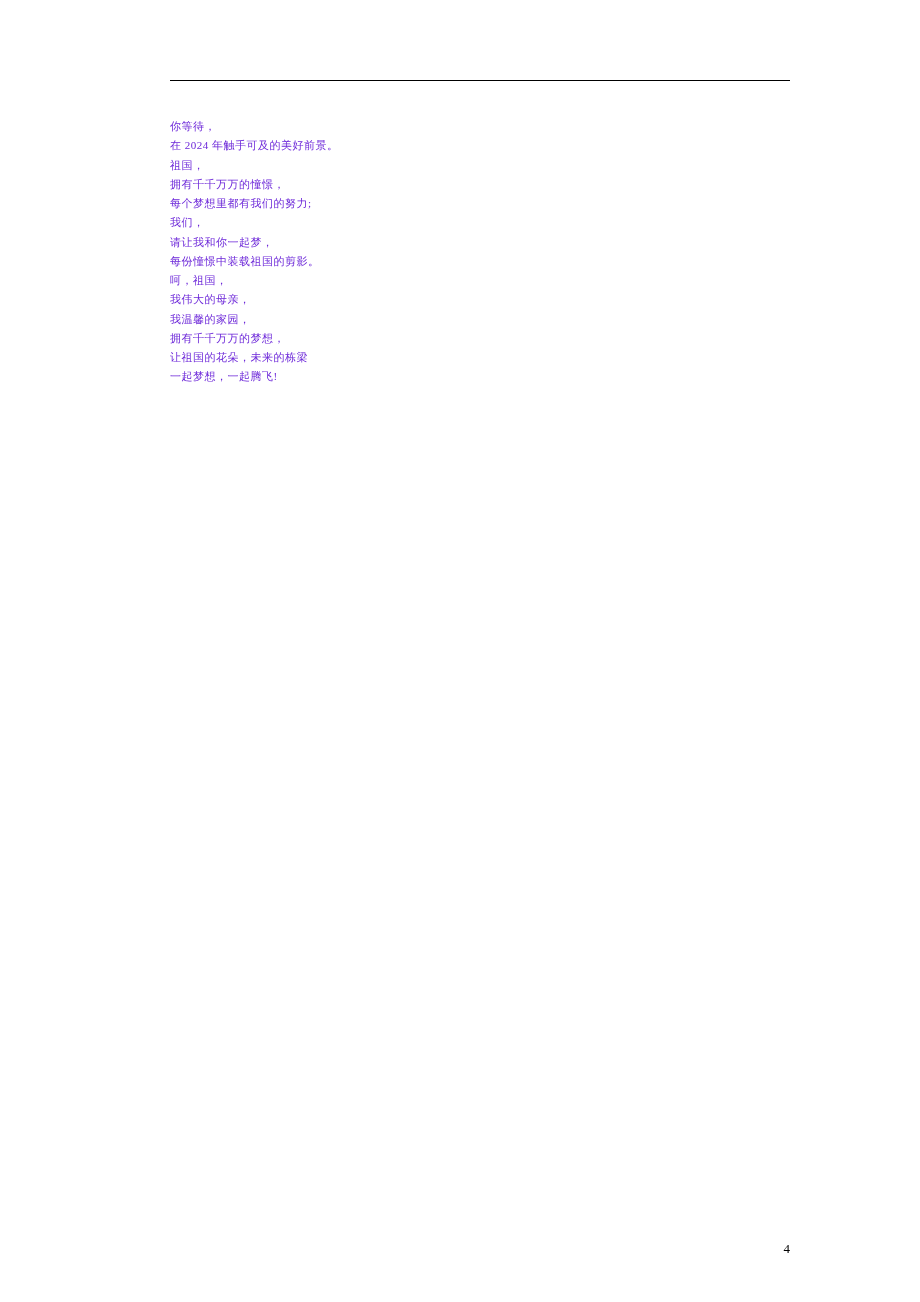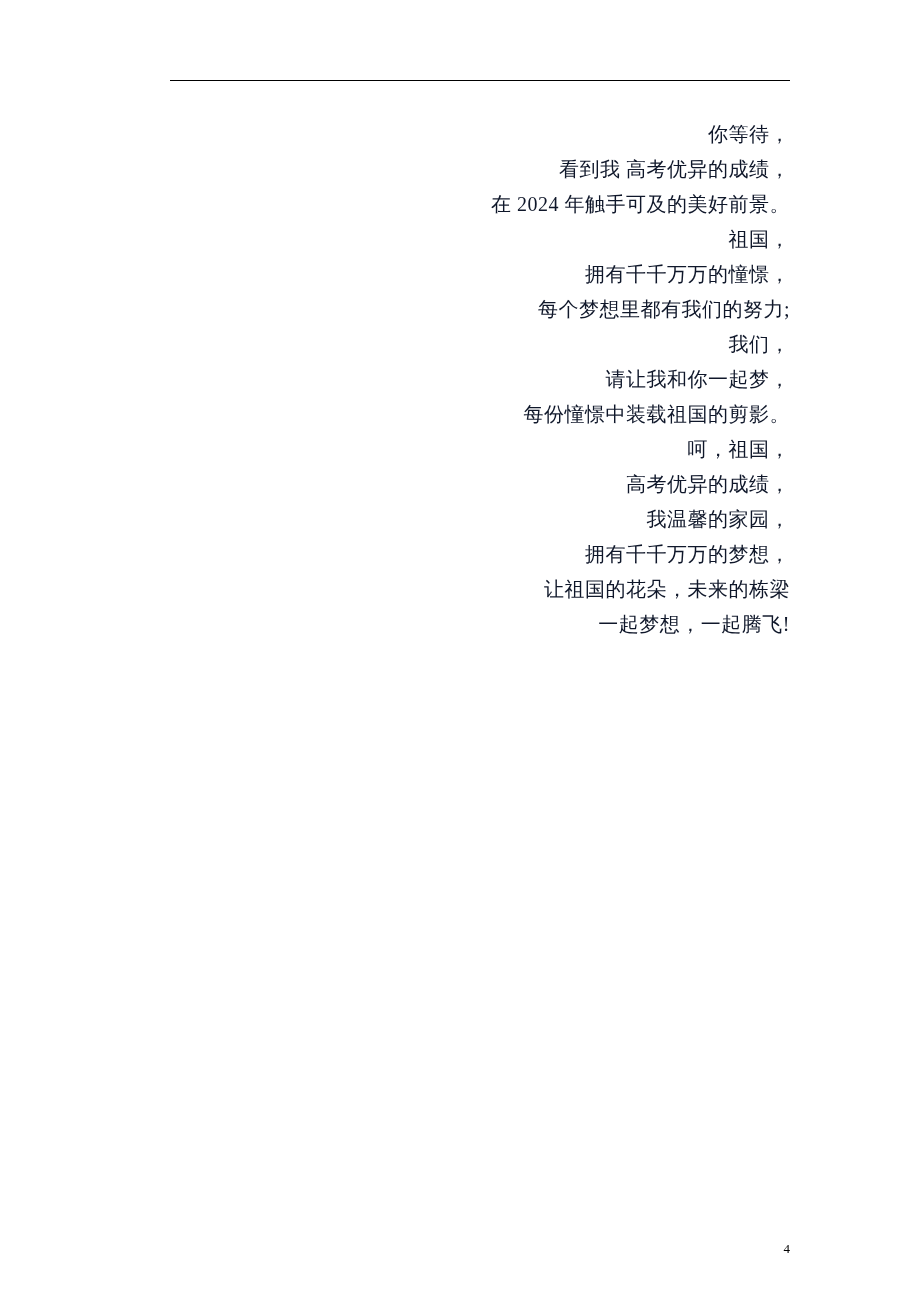--- a/index.html
+++ b/index.html
@@ -19,25 +19,24 @@
       height: 100%;
       padding: 80px 130px 60px 170px;
       position: relative;
     }
     .header-rule {
       border-top: 1px solid #000;
       margin-bottom: 36px;
       width: 100%;
     }
     .poem-body {
-      font-size: 20px;
+      font-size: 11px;
       line-height: 1.75;
-      color: #0f172a;
+      color: #6d28d9;
       letter-spacing: 0.5px;
-      text-align: right;
     }
     .poem-line {
       display: block;
       white-space: pre;
     }
     .page-number {
       position: absolute;
       bottom: 45px;
       right: 130px;
       font-size: 13px;
@@ -46,30 +45,29 @@
     }
   </style>
 </head>
 <body>
 
 <div class="page-container">
   <div class="header-rule"></div>
 
   <div class="poem-body">
     <span class="poem-line">你等待，</span>
-    <span class="poem-line">看到我 高考优异的成绩，</span>
     <span class="poem-line">在 2024 年触手可及的美好前景。</span>
     <span class="poem-line">祖国，</span>
     <span class="poem-line">拥有千千万万的憧憬，</span>
     <span class="poem-line">每个梦想里都有我们的努力;</span>
     <span class="poem-line">我们，</span>
     <span class="poem-line">请让我和你一起梦，</span>
     <span class="poem-line">每份憧憬中装载祖国的剪影。</span>
     <span class="poem-line">呵，祖国，</span>
-    <span class="poem-line">高考优异的成绩，</span>
+    <span class="poem-line">我伟大的母亲，</span>
     <span class="poem-line">我温馨的家园，</span>
     <span class="poem-line">拥有千千万万的梦想，</span>
     <span class="poem-line">让祖国的花朵，未来的栋梁</span>
     <span class="poem-line">一起梦想，一起腾飞!</span>
   </div>
 
   <div class="page-number">4</div>
 </div>
 
 </body></html>

